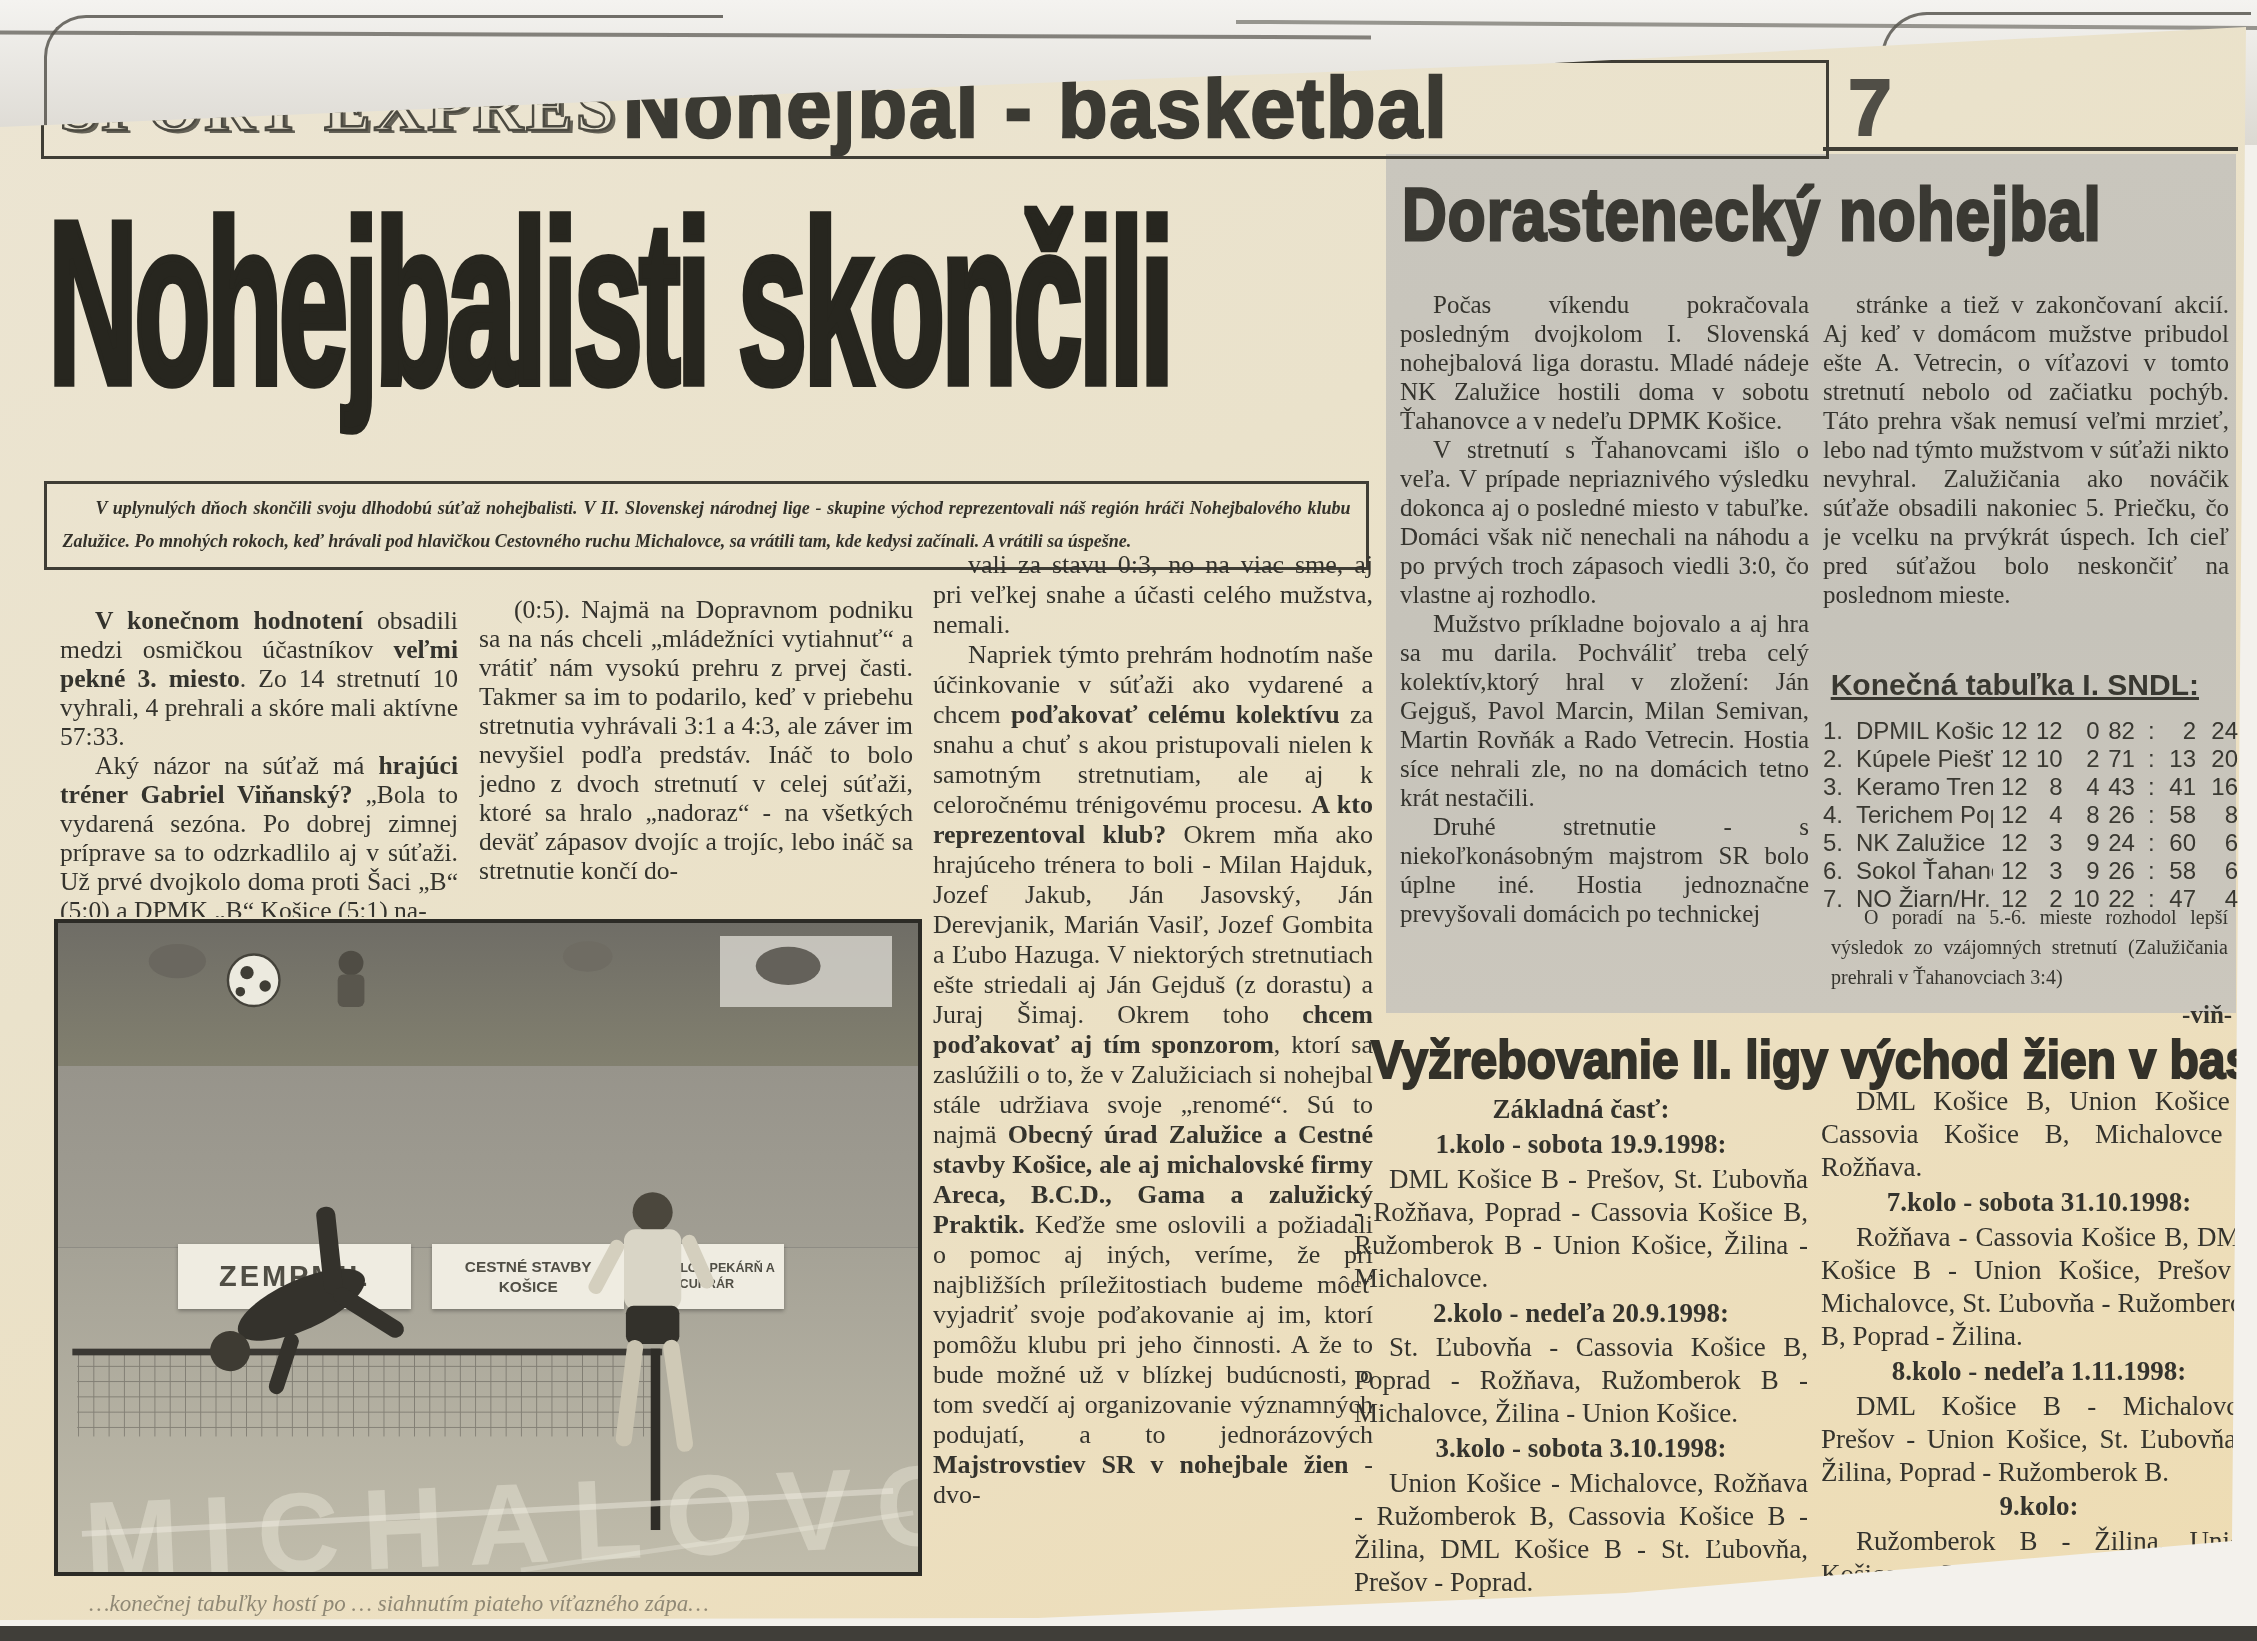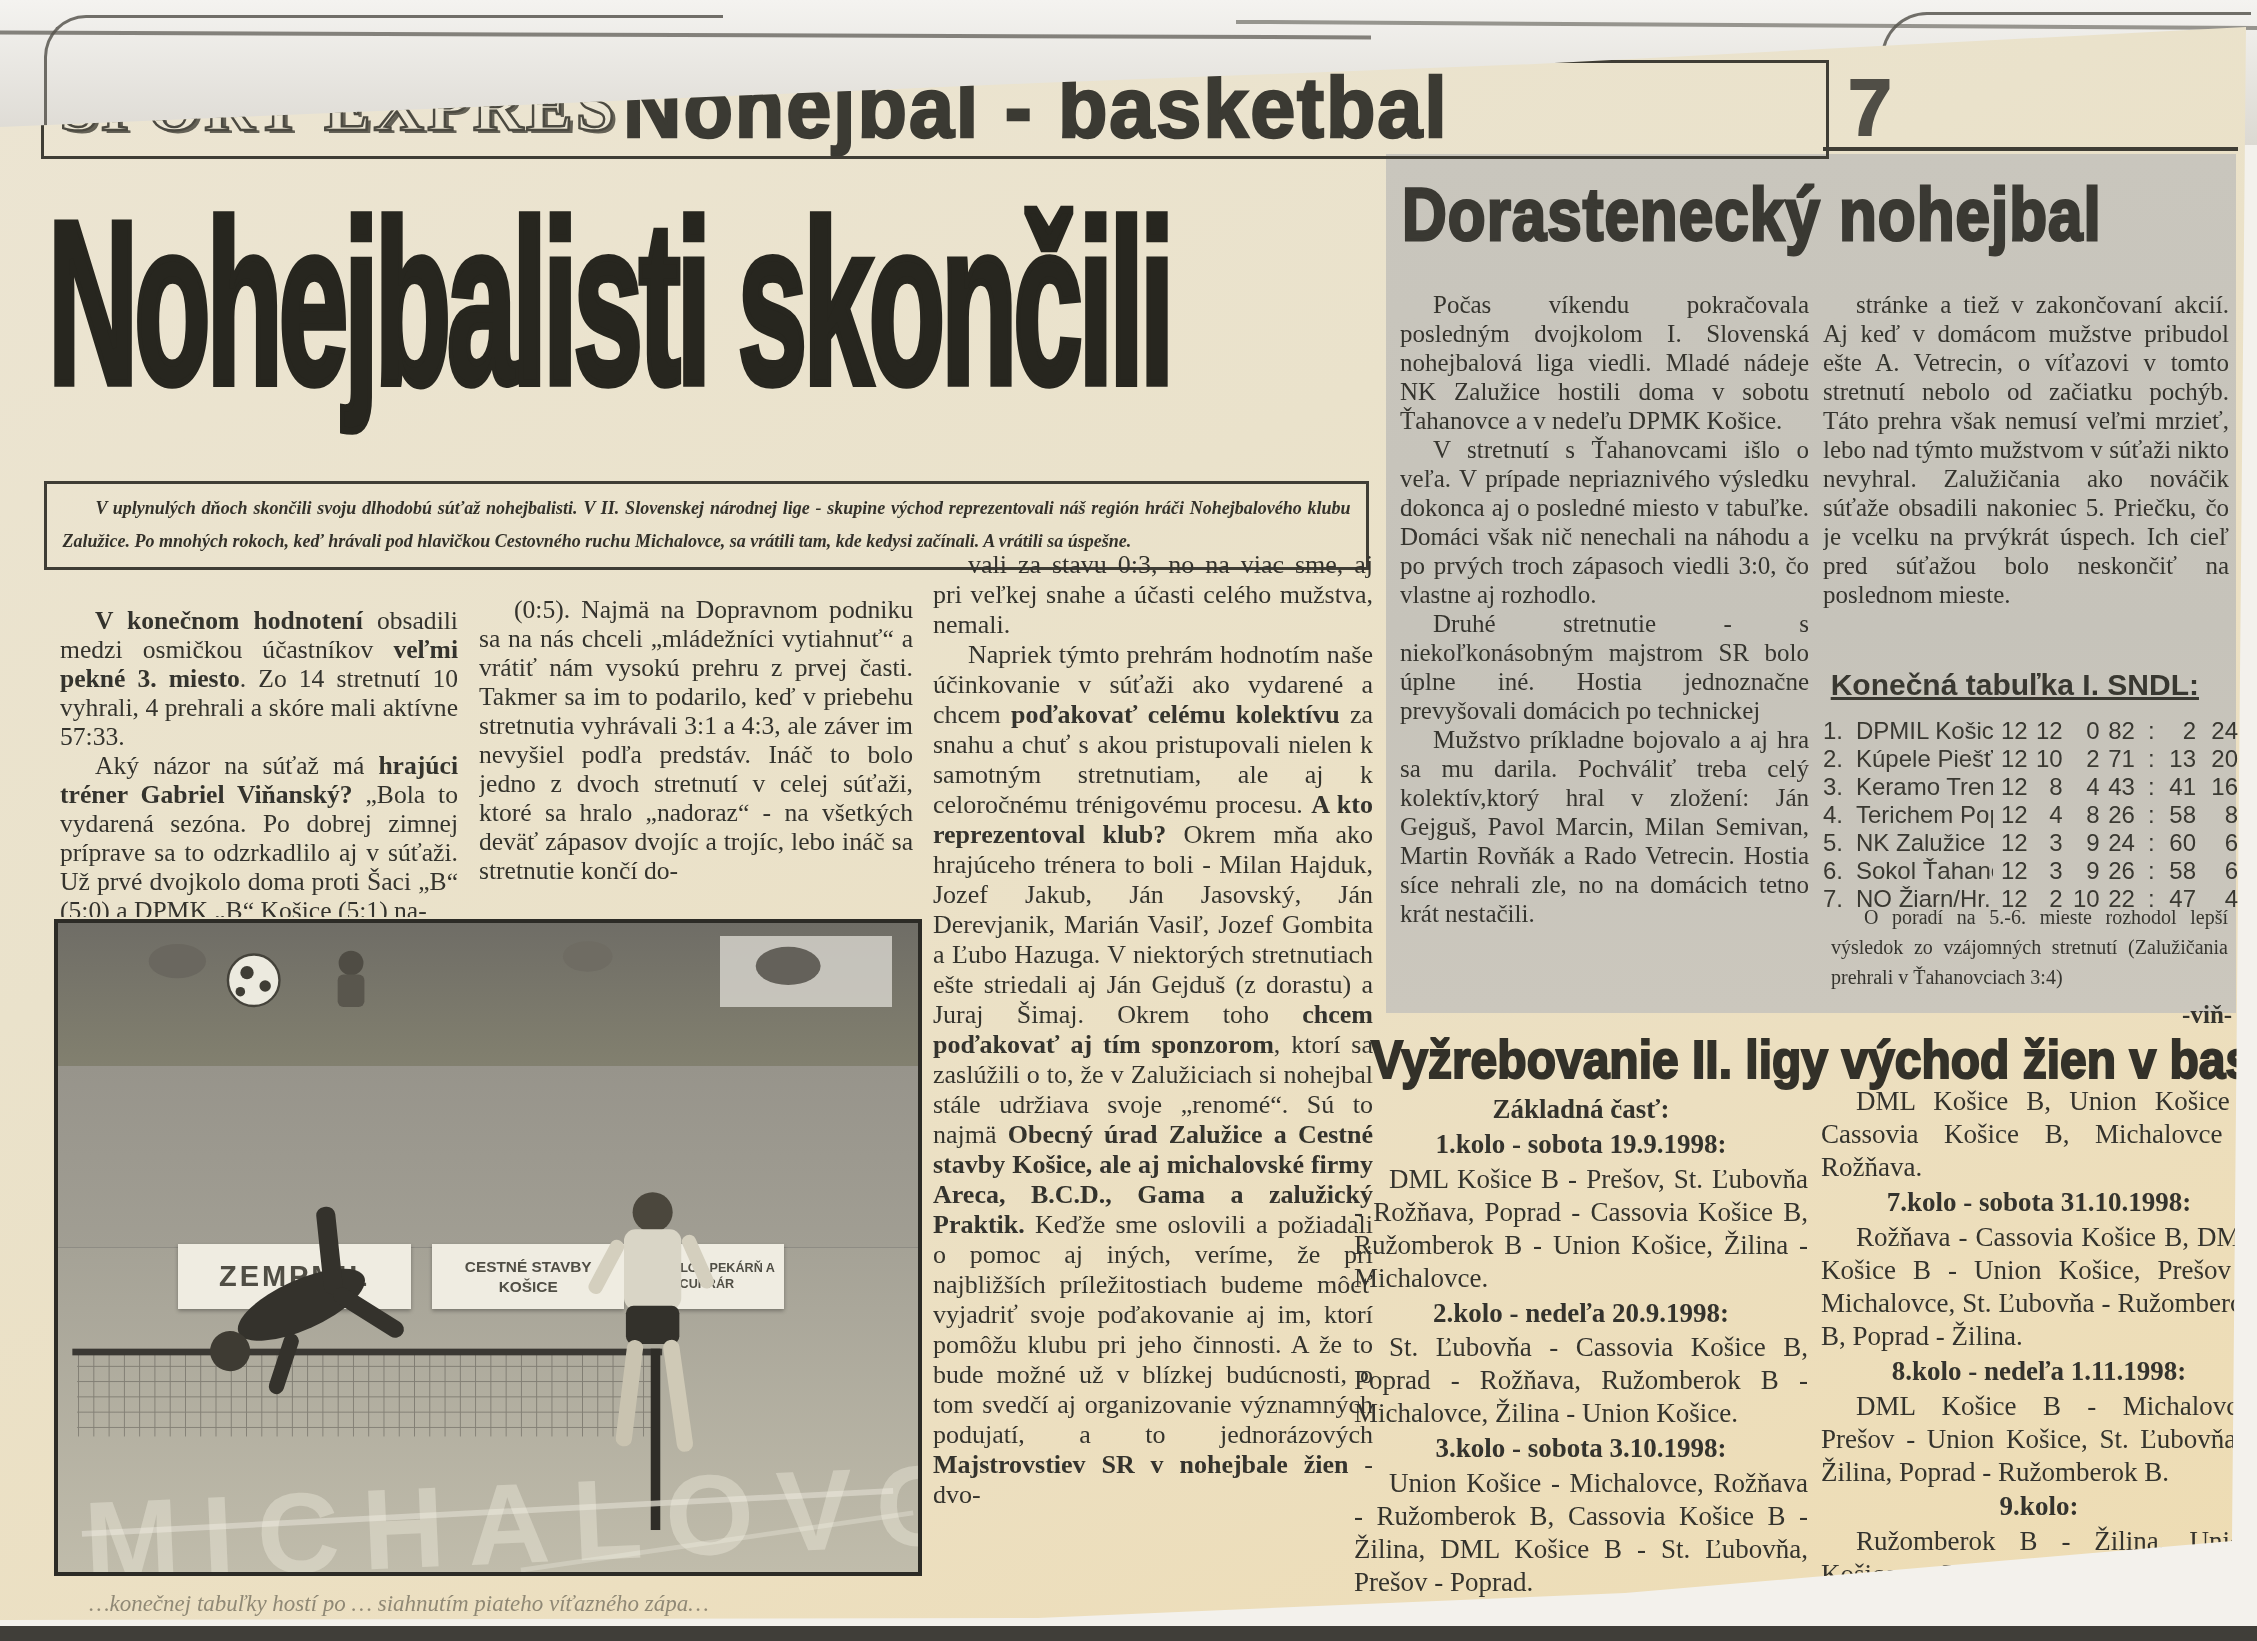--- a/index.html
+++ b/index.html
@@ -185,24 +185,24 @@
         <rect x="-56" y="-56" width="15" height="62" rx="7" fill="#d4cfbe" transform="rotate(28 -49 -25)"></rect>
         <rect x="40" y="-60" width="15" height="60" rx="7" fill="#d4cfbe" transform="rotate(-24 47 -30)"></rect>
       </g>
     </svg>
     <div class="ph-floortext">MICHALOVCE</div>
   </div>
   <div class="caption">…konečnej tabuľky hostí po … siahnutím piateho víťazného zápa…</div>
 
   <div class="youth-headline">Dorastenecký nohejbal</div>
   <div id="dcolA" class="dcol">
-      <p>Počas víkendu pokračovala posledným dvojkolom I. Slovenská nohejbalová liga viedli. Mladé nádeje NK Zalužice hostili doma v sobotu Ťahanovce a v nedeľu DPMK Košice.</p>
+      <p>Počas víkendu pokračovala posledným dvojkolom I. Slovenská nohejbalová liga dorastu. Mladé nádeje NK Zalužice hostili doma v sobotu Ťahanovce a v nedeľu DPMK Košice.</p>
       <p>V stretnutí s Ťahanovcami išlo o veľa. V prípade nepriaznivého výsledku dokonca aj o posledné miesto v tabuľke. Domáci však nič nenechali na náhodu a po prvých troch zápasoch viedli 3:0, čo vlastne aj rozhodlo.</p>
+      <p>Mužstvo príkladne bojovalo a aj hra sa mu darila. Pochváliť treba celý kolektív,ktorý hral v zložení: Ján Gejguš, Pavol Marcin, Milan Semivan, Martin Rovňák a Rado Vetrecin. Hostia síce nehrali zle, no na domácich tetno krát nestačili.</p>
       <p>Druhé stretnutie - s niekoľkonásobným majstrom SR bolo úplne iné. Hostia jednoznačne prevyšovali domácich po technickej</p>
-      <p>Mužstvo príkladne bojovalo a aj hra sa mu darila. Pochváliť treba celý kolektív,ktorý hral v zložení: Ján Gejguš, Pavol Marcin, Milan Semivan, Martin Rovňák a Rado Vetrecin. Hostia síce nehrali zle, no na domácich tetno krát nestačili.</p>
     </div>
   <div id="dcolB" class="dcol">
       <p>stránke a tiež v zakončovaní akcií. Aj keď v domácom mužstve pribudol ešte A. Vetrecin, o víťazovi v tomto stretnutí nebolo od začiatku pochýb. Táto prehra však nemusí veľmi mrzieť, lebo nad týmto mužstvom v súťaži nikto nevyhral. Zalužičania ako nováčik súťaže obsadili nakoniec 5. Priečku, čo je vcelku na prvýkrát úspech. Ich cieľ pred súťažou bolo neskončiť na poslednom mieste.</p>
     </div>
 
   <div class="ltable">
     <p class="ltitle">Konečná tabuľka I. SNDL:</p>
     <div>
         <div class="trow">
           <span class="rk">1.</span>

